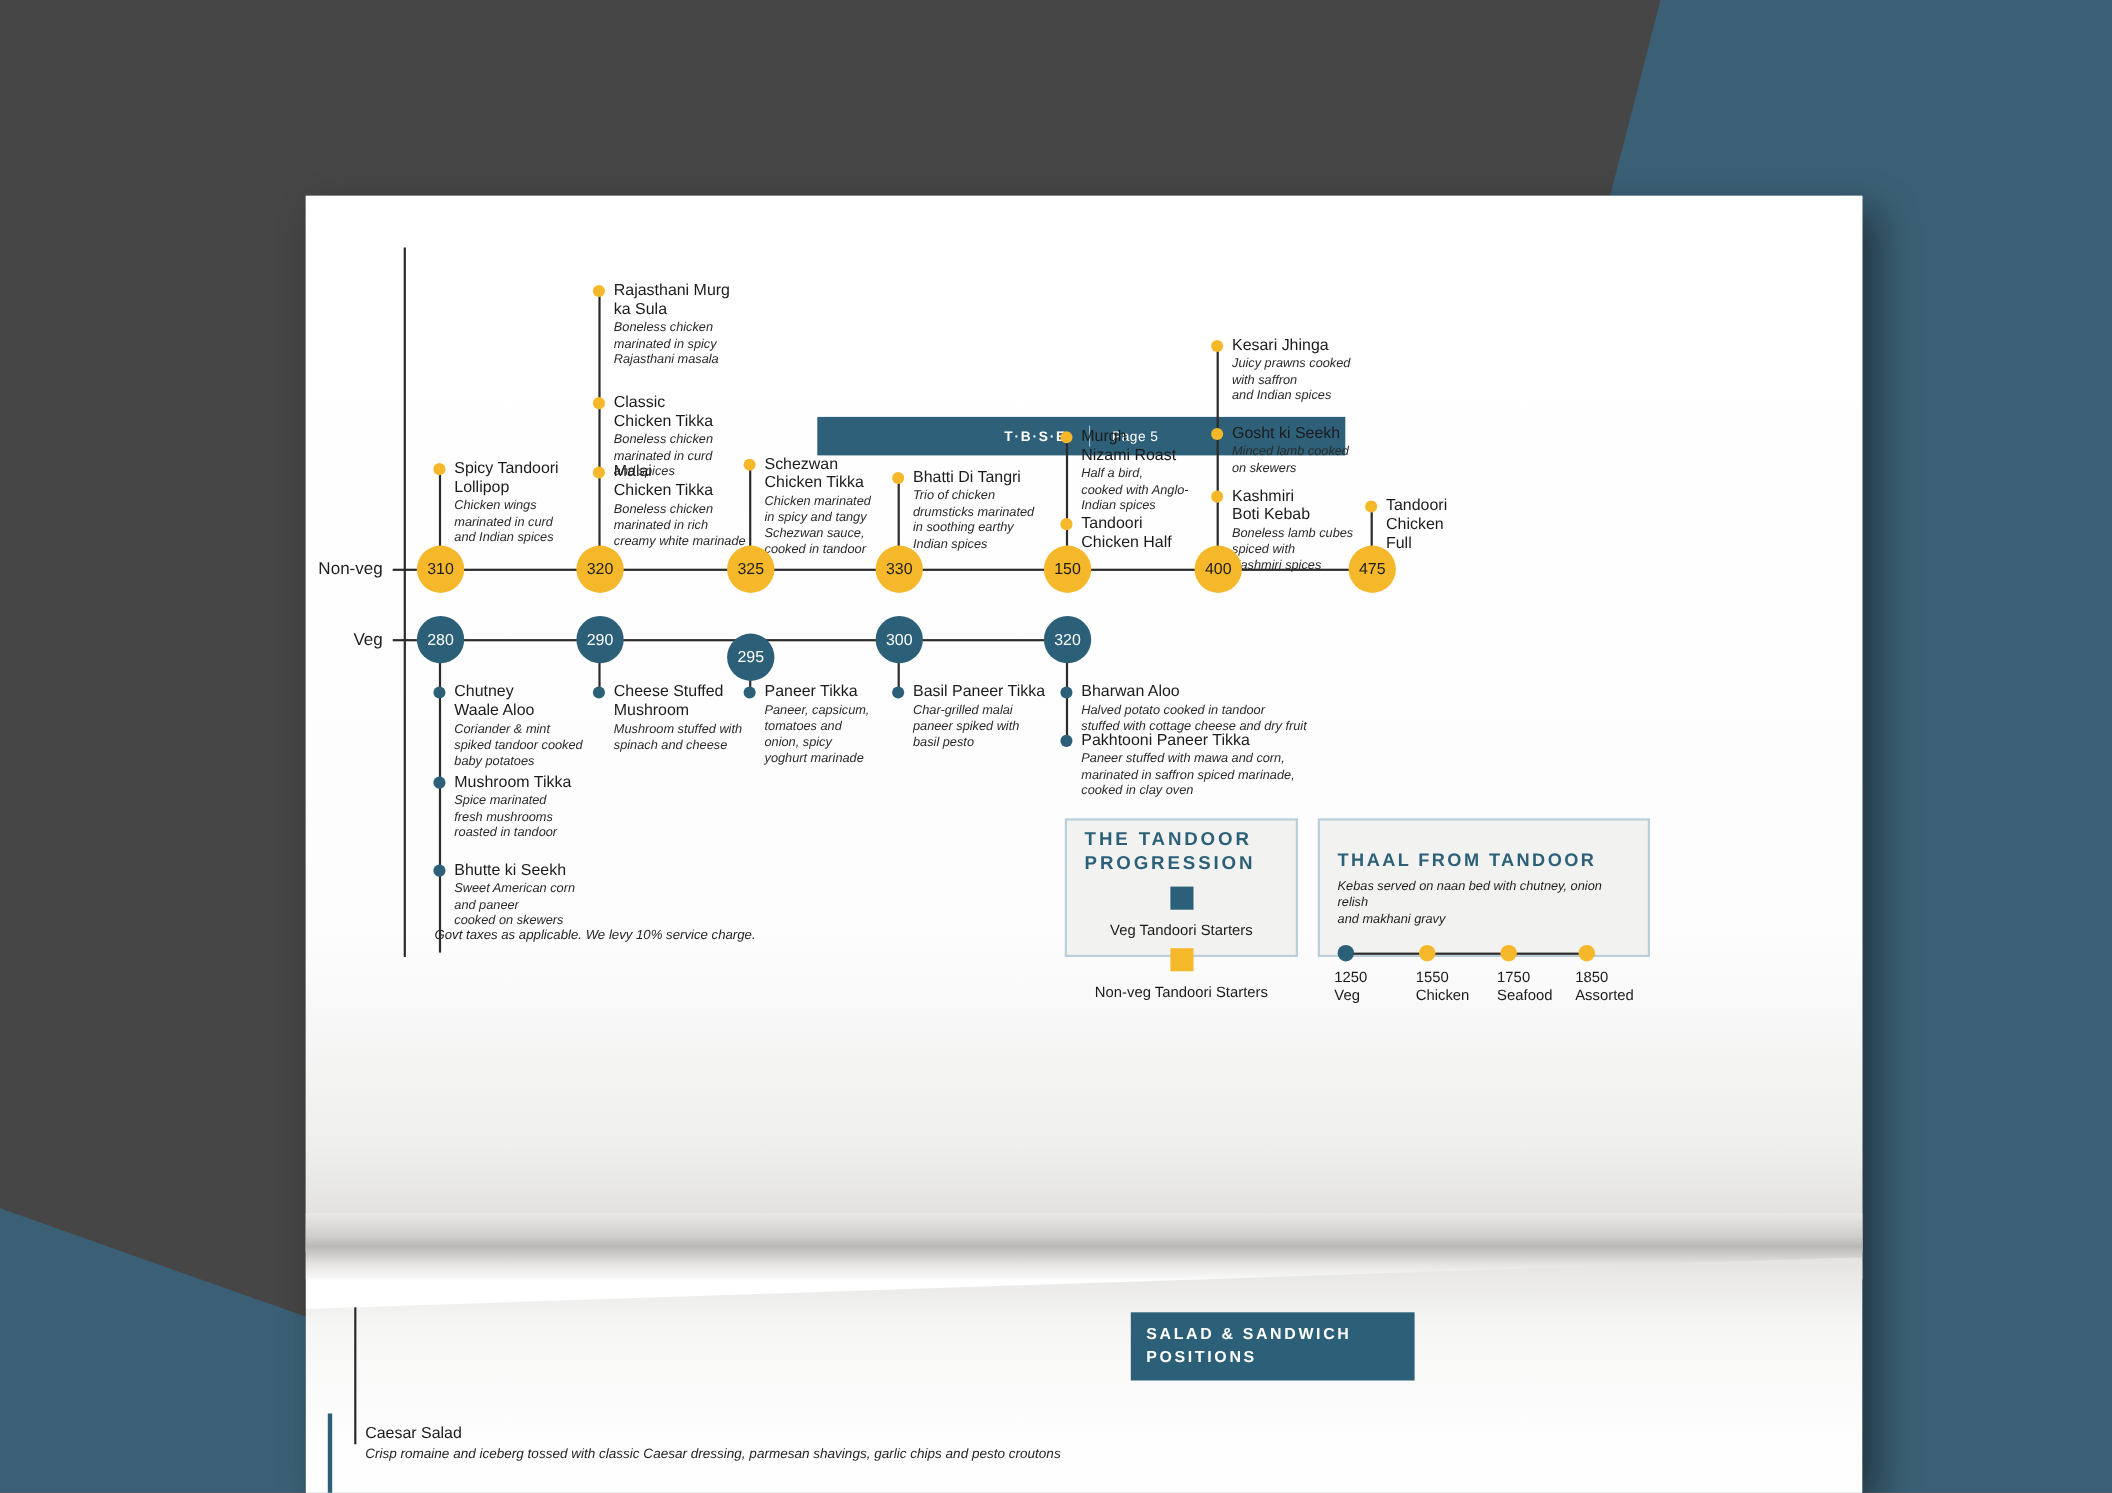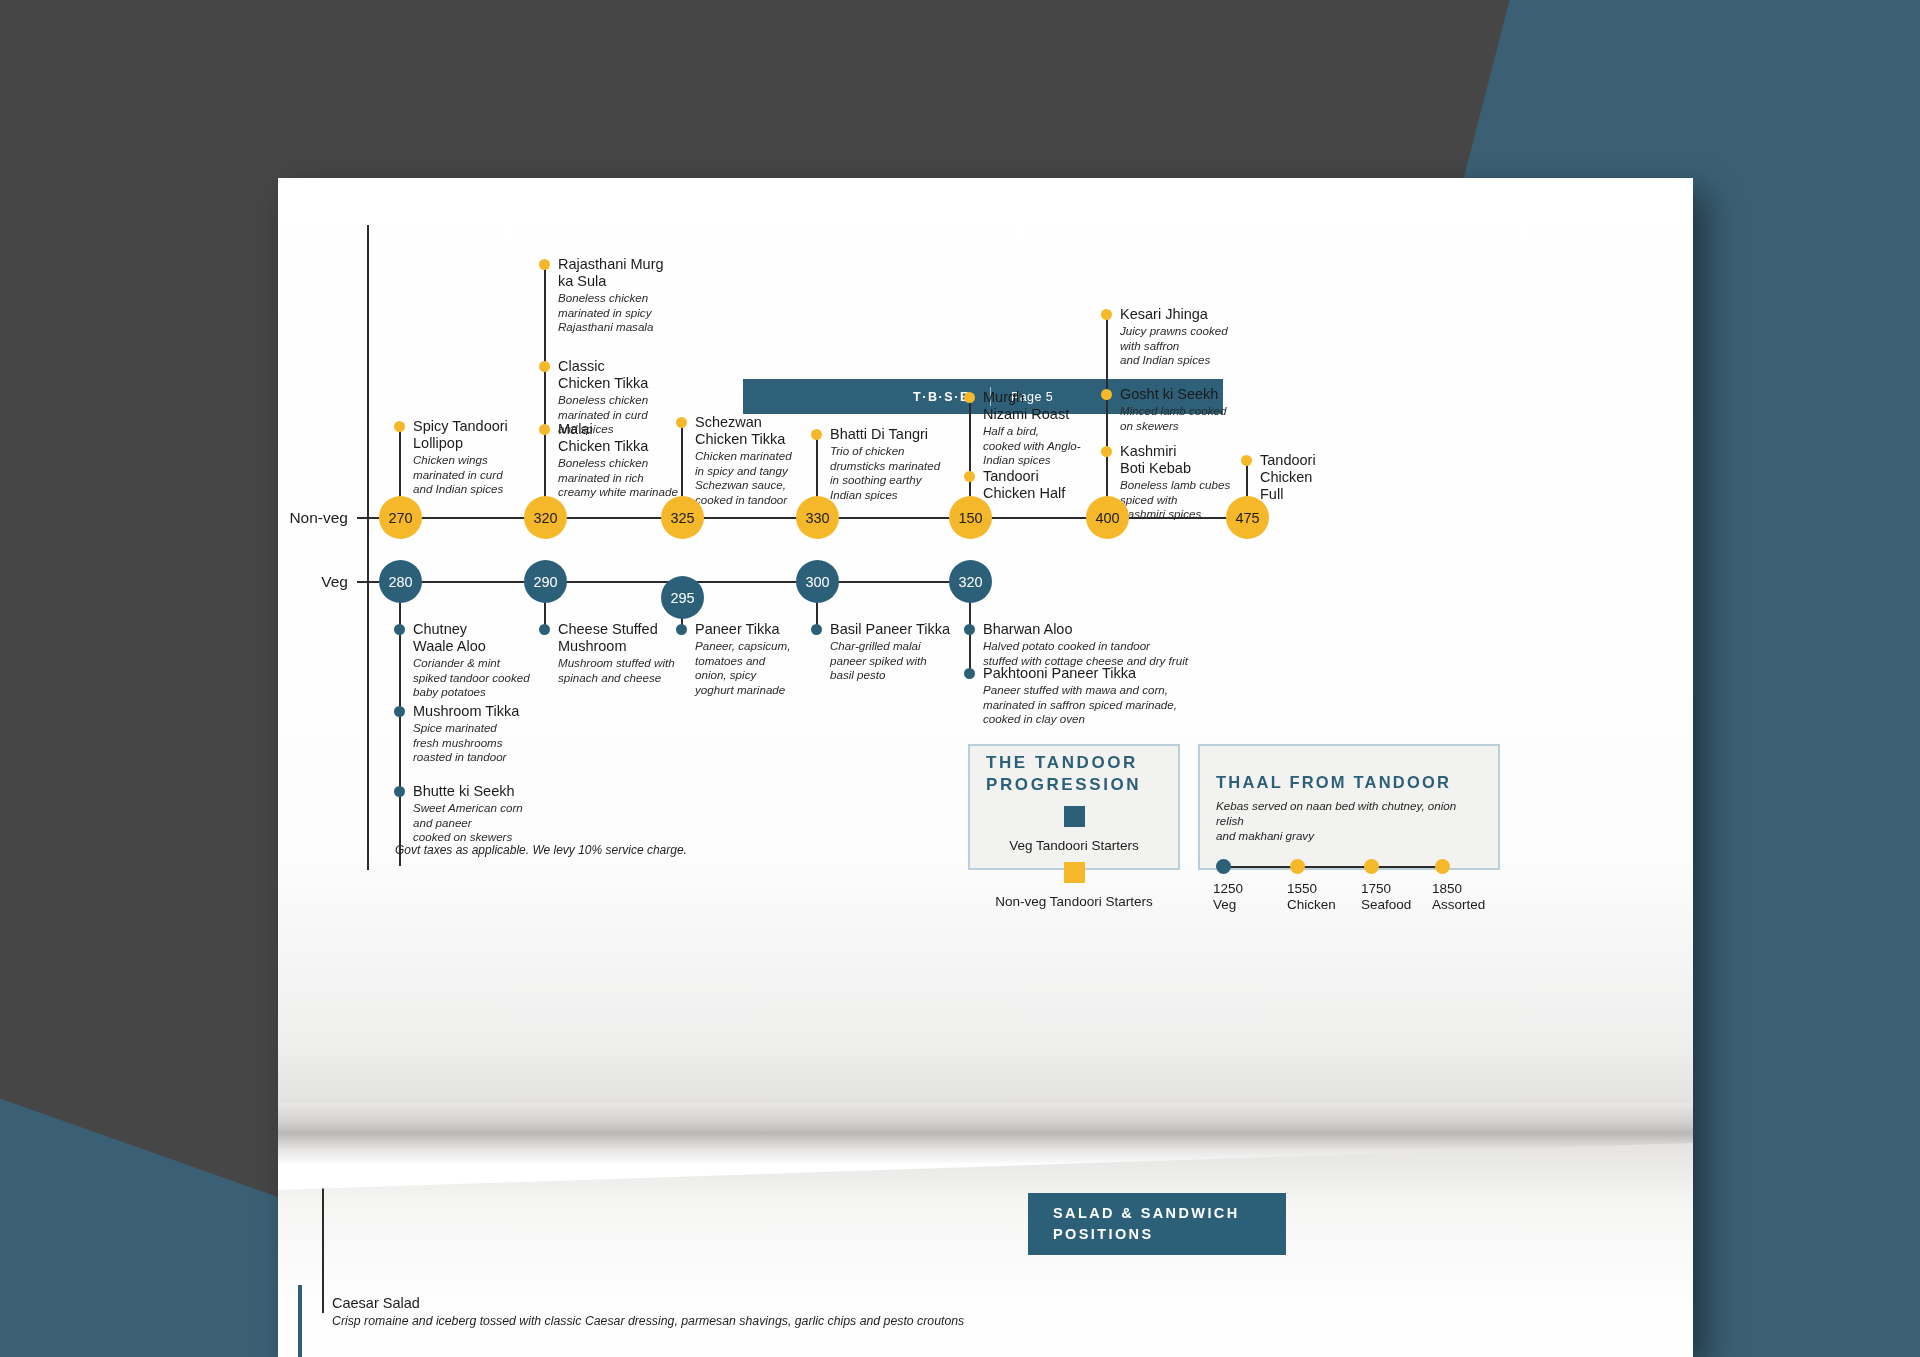--- a/index.html
+++ b/index.html
@@ -113,21 +113,21 @@
   .thaal-line { position:absolute; left:8px; top:7px; height:2px; background:#2b2b2b; }
   .thaal-pt { position:absolute; top:0; width:15px; height:15px; border-radius:50%; }
   .thaal-cap { position:absolute; top:22px; font-size:13.5px; color:#1b1b1b; line-height:1.18; white-space:pre-line; }
 
   
   #bottom-rule { position:absolute; left:44px; top:40px; width:2px; height:130px; background:#2b2b2b; }
   #bottom-bracket { position:absolute; left:20px; top:142px; width:4px; height:95px; background:#2c6079; }
   #salad-banner {
     position:absolute; left:750px; top:50px; width:258px; height:62px;
     background:#2c6079; color:#fff; display:flex; align-items:center;
-    padding-left:25px;
+    padding-left:14px;
   }
   #salad-banner .t { font-size:14.5px; font-weight:bold; letter-spacing:2.4px; line-height:1.42; white-space:pre-line; }
   #caesar { position:absolute; left:54px; top:152px; }
   #caesar .name { font-size:14.5px; color:#1b1b1b; }
   #caesar .desc { font-size:12.3px; font-style:italic; color:#1f1f1f; margin-top:3px; }
 </style>
 </head>
 <body>
 
 <div id="bg-dark"></div>
@@ -158,21 +158,21 @@
     <div class="axis-line" style="left:89px; top:47px; width:2px; height:645px;"></div>
 
     <div class="axis-line" style="left:79px; top:339px; width:22px; height:2px;"></div>
     <div class="axis-line" style="left:79px; top:403px; width:22px; height:2px;"></div>
 
     <div class="row-label" style="left:-60px; top:331px; width:130px;">Non-veg</div>
     <div class="row-label" style="left:-60px; top:395px; width:130px;">Veg</div>
 
     <div class="conn" style="left:110px; top:339px; width:880px;"></div>
 
-    <div class="node nv" style="left:101px; top:318px; width:43px; height:43px;">270</div>
+    <div class="node nv" style="left:101px; top:318px; width:43px; height:43px;">310</div>
     <div class="node nv" style="left:246px; top:318px; width:43px; height:43px;">320</div>
     <div class="node nv" style="left:383px; top:318px; width:43px; height:43px;">325</div>
     <div class="node nv" style="left:518px; top:318px; width:43px; height:43px;">330</div>
     <div class="node nv" style="left:671px; top:318px; width:43px; height:43px;">150</div>
     <div class="node nv" style="left:808px; top:318px; width:43px; height:43px;">400</div>
     <div class="node nv" style="left:948px; top:318px; width:43px; height:43px;">475</div>
 
     <div class="stem" style="left:121px; top:244px; height:84px;"></div>
     <div class="stem" style="left:266px; top:84px; height:244px;"></div>
     <div class="stem" style="left:403px; top:240px; height:88px;"></div>

